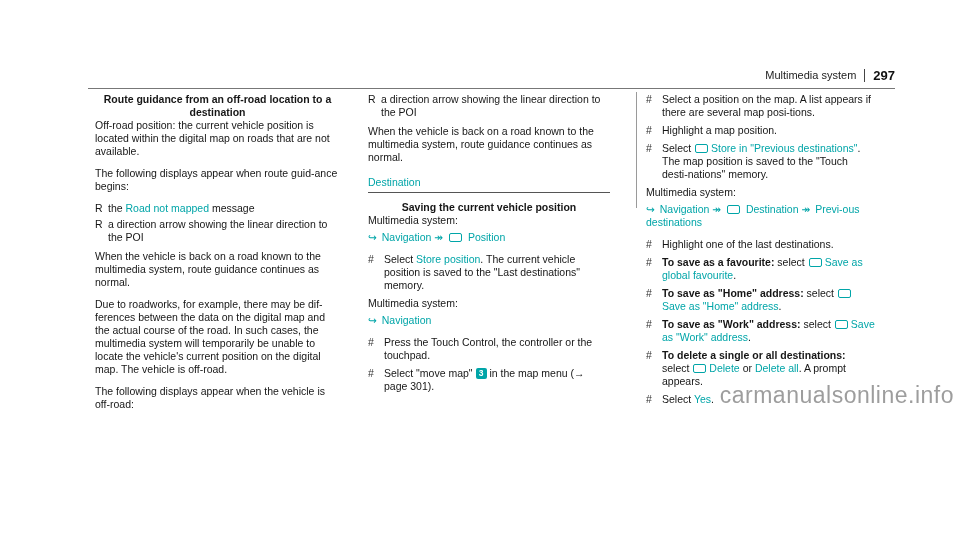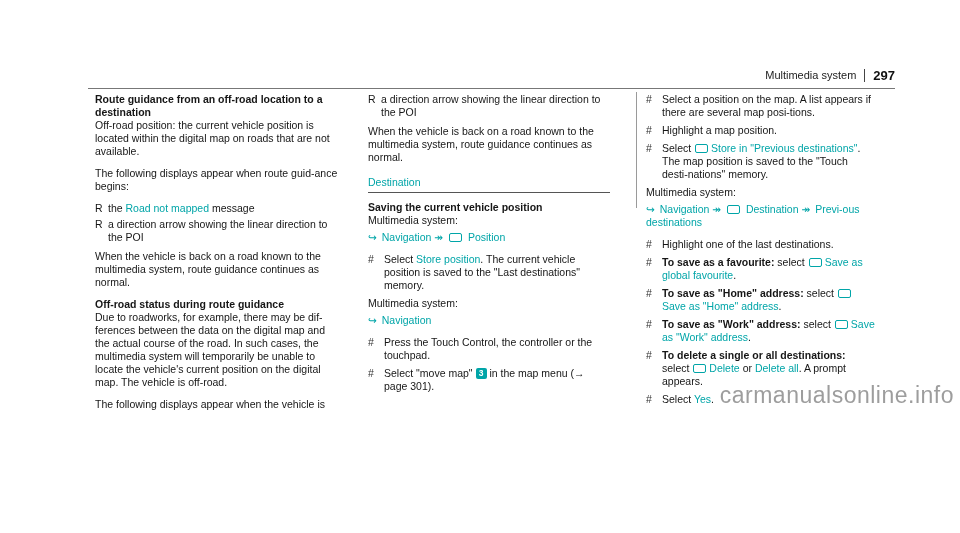--- a/index.html
+++ b/index.html
@@ -13,21 +13,21 @@
   .hdr-title { font-size:11px; color:#222; }
   .hdr-bar { width:1px; height:13px; background:#444; }
   .hdr-page { font-size:13px; font-weight:bold; color:#111; }
   .hdr-rule { position:absolute; top:88px; left:88px; width:807px; height:1px; background:#777; }
   .col { position:absolute; top:93px; }
   .col1 { left:95px;  width:245px; }
   .col2 { left:368px; width:242px; }
   .col3 { left:646px; width:229px; }
   .col-divider { position:absolute; left:636px; top:92px; width:1px; height:116px; background:#9a9a9a; }
   .para { margin-bottom:9px; }
-  .bold-head { font-weight:bold; margin-bottom:0; }
+  .bold-head { font-weight:bold; margin-bottom:0;text-align:center; }
   .head-gap { margin-top:5px; }
   .sect-head { color:#00A5A8; border-bottom:1px solid #555; padding-bottom:3px; margin-top:12px; margin-bottom:8px; }
   .teal { color:#00A5A8; }
   .bullet { display:flex; margin-bottom:3px; }
   .bullet .marker { flex:0 0 13px; width:13px; }
   .bullet-list { margin-bottom:6px; }
   .step { display:flex; margin-bottom:5px; }
   .step .marker { flex:0 0 16px; width:16px; color:#333; }
   .step .content { flex:1; }
   .navline { color:#00A5A8; margin-bottom:9px; }
@@ -61,21 +61,20 @@
         <span class="marker">R</span>
         <span class="content"><span>the </span><span class="teal">Road not mapped</span><span> message</span></span>
       </div>
       <div class="bullet">
         <span class="marker">R</span>
         <span class="content">a direction arrow showing the linear direction to the POI</span>
       </div>
     </div>
 
     <p class="para">When the vehicle is back on a road known to the multimedia system, route guidance continues as normal.</p>
-    <p class="bold-head head-gap">Off-road status during route guidance</p>
     <p class="para">Due to roadworks, for example, there may be dif-ferences between the data on the digital map and the actual course of the road. In such cases, the multimedia system will temporarily be unable to locate the vehicle's current position on the digital map. The vehicle is off-road.</p>
     <p class="para">The following displays appear when the vehicle is off-road:</p>
 
     <div class="bullet">
       <span class="marker">R</span>
       <span class="content"><span>the </span><span class="teal">Road not mapped</span><span> message</span></span>
     </div>
   </div>
 
   <div class="col col2">

